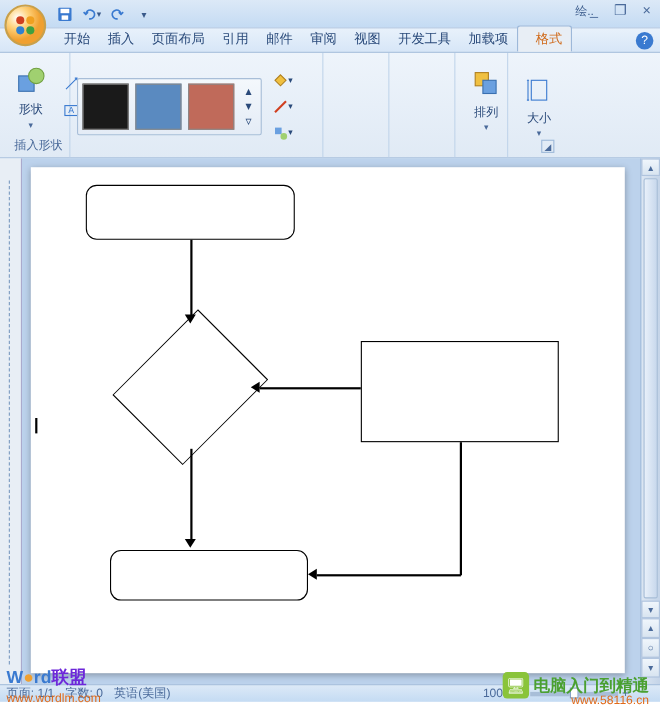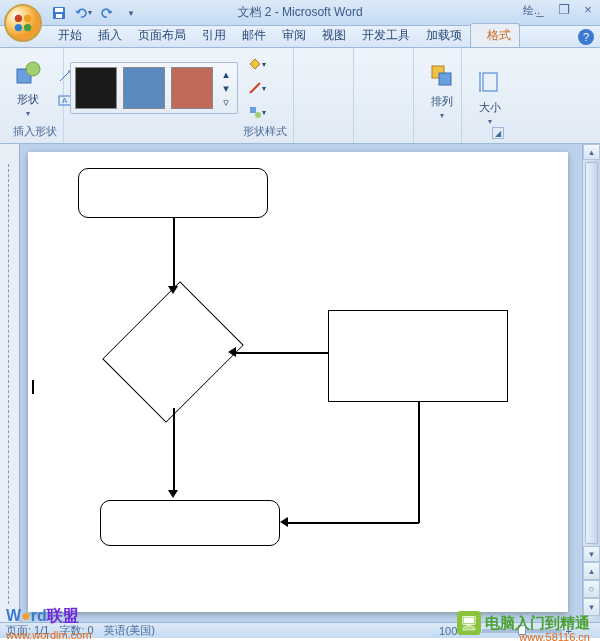--- a/index.html
+++ b/index.html
@@ -97,21 +97,20 @@
         <span style="font-size:8px;">▾</span>
       </div>
     <div class="qat-btn">
         <svg width="14" height="14" viewBox="0 0 14 14">
           <path d="M10 7 A4 4 0 1 0 7 11" fill="none" stroke="#3a7ad0" stroke-width="1.5"></path>
           <path d="M8 5 L10 7 L12 5" fill="none" stroke="#3a7ad0" stroke-width="1.5"></path>
         </svg>
       </div>
     <div class="qat-btn" style="font-size:9px;">▾</div>
   </div>
-  <div class="title-text">文档 2 - Microsoft Word</div>
   <div class="context-tab">绘..</div>
   <div class="win-controls">
     <div class="win-btn">_</div>
     <div class="win-btn">❐</div>
     <div class="win-btn">×</div>
   </div>
 </div>
 
 <div class="tabs">
   <div class="tab">开始</div>
@@ -184,21 +183,20 @@
           </div>
         <div class="small-btn">
             <svg width="14" height="14">
               <rect x="2" y="2" width="6" height="6" fill="#6aa0e0"></rect>
               <circle cx="10" cy="10" r="3" fill="#a0d070"></circle>
             </svg>
             <span style="font-size:8px;">▾</span>
           </div>
       </div>
     </div>
-    <div class="group-label">形状样式</div>
   </div>
 
   <div class="group" style="width:60px;">
     <div class="group-label">&nbsp;</div>
   </div>
 
   <div class="group" style="width:60px;">
     <div class="group-label">&nbsp;</div>
   </div>
 

